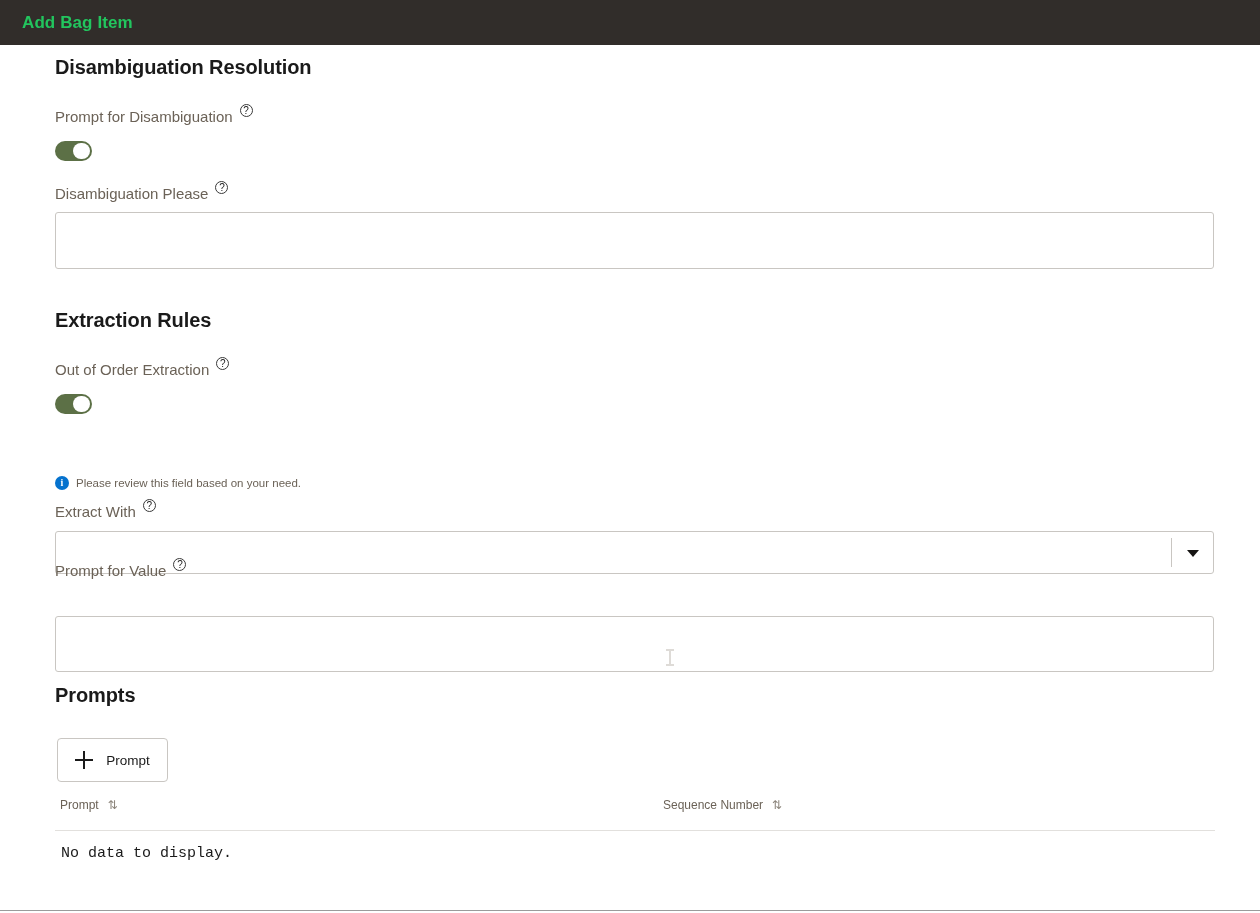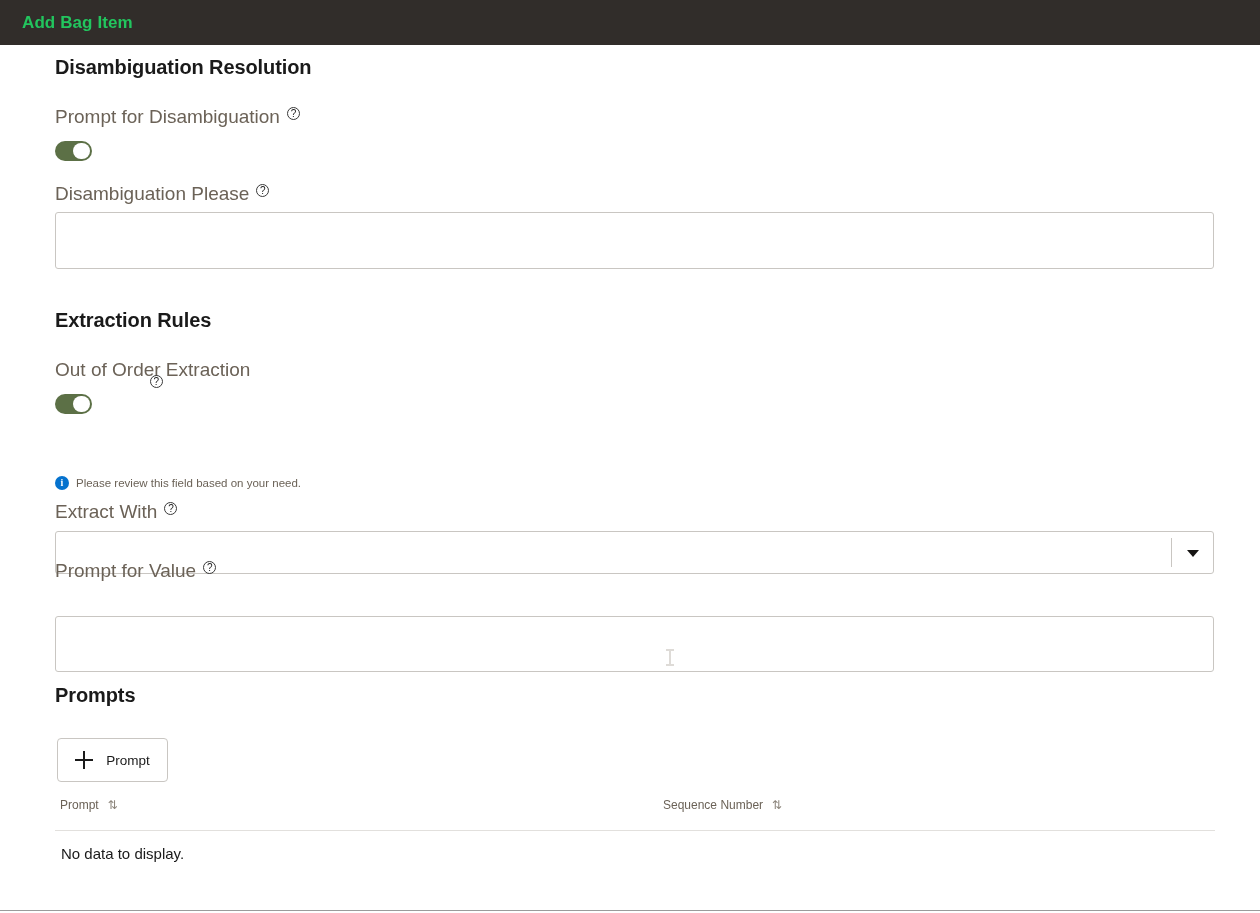--- a/index.html
+++ b/index.html
@@ -40,24 +40,24 @@
     left: 55px;
     font-size: 20px;
     font-weight: bold;
     color: #1a1a1a;
     letter-spacing: -0.1px;
   }
 
   .field-label {
     position: absolute;
     left: 55px;
-    font-size: 19px;
+    font-size: 15px;
     color: #6b6257;
     display: flex;
-    align-items: center;
+    align-items: flex-start;
     white-space: nowrap;
   }
   .field-label .lbl-text { line-height: 18px; }
 
   
   .help-icon {
     display: inline-block;
     width: 13px;
     height: 13px;
     border: 1px solid #3a3a3a;
@@ -223,20 +223,21 @@
     left: 55px;
     width: 1160px;
     height: 1px;
     background: #e2e0dd;
   }
   .empty-row {
     position: absolute;
     left: 61px;
     font-size: 15px;
     color: #1a1a1a;
+    font-family: Liberation Mono, monospace;
   }
 
   
   .bottom-rule {
     position: absolute;
     left: 0;
     width: 1260px;
     height: 1px;
     background: #9b9b9b;
   }
@@ -281,21 +282,21 @@
 
   <div class="field-label" style="top:140px;">
     <span class="lbl-text">Disambiguation Please</span>
     <span class="help-icon"></span>
   </div>
 
   <div class="textarea-box" style="top:167px;height:57px;"></div>
 
   <div class="section-heading" style="top:264px;">Extraction Rules</div>
 
-  <div class="field-label" style="top:316px;flex-direction:column;">
+  <div class="field-label" style="top:316px;">
     <span class="lbl-text">Out of Order Extraction</span>
     <span class="help-icon"></span>
   </div>
 
   <div class="toggle" style="top:349px;">
     <div class="knob"></div>
   </div>
 
   <div class="info-row" style="top:431px;">
     <span class="info-icon">i</span>

